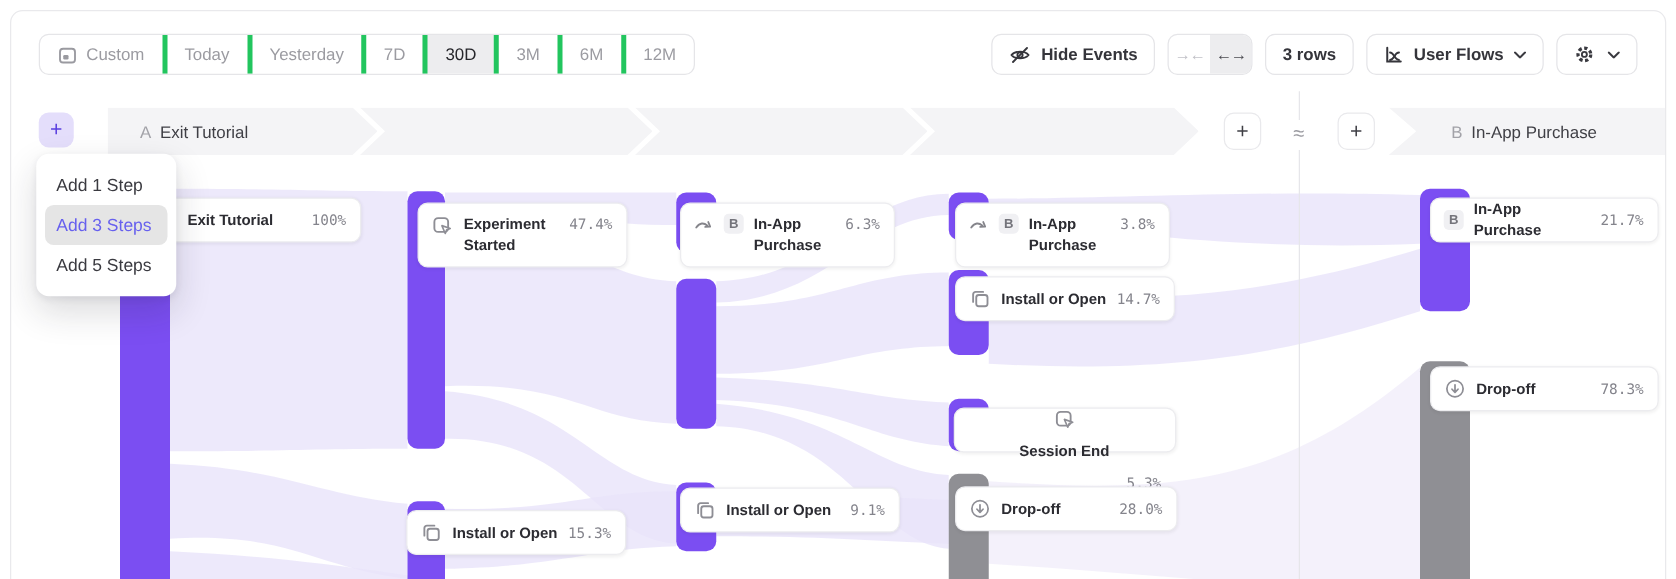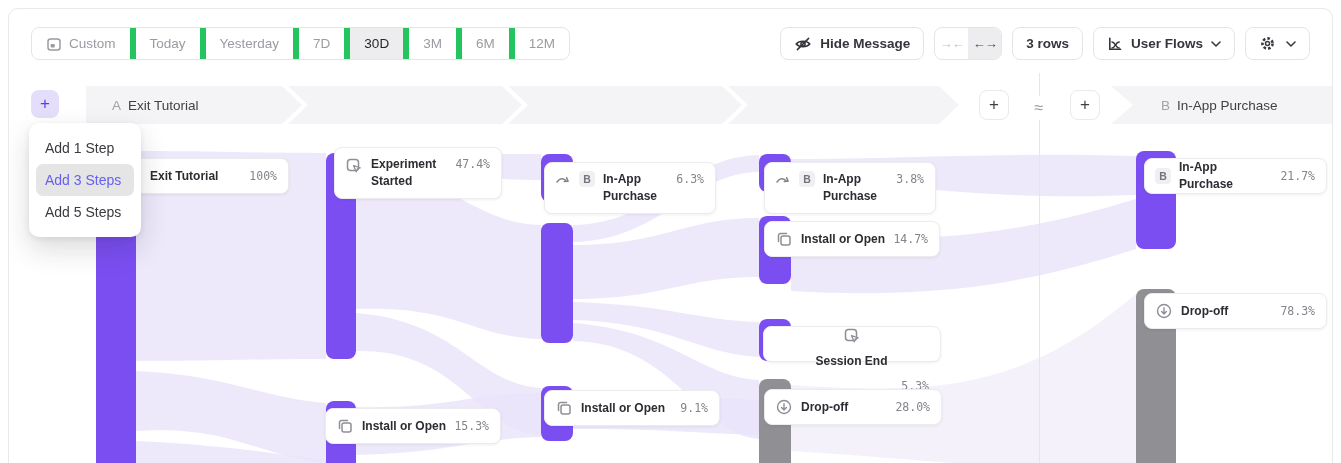--- a/index.html
+++ b/index.html
@@ -8,21 +8,21 @@
   .canvas { position:absolute; left:8px; top:8px; width:1325px; height:472px;
     border:1px solid #e9e9ec; border-radius:10px; background:#fff; overflow:hidden; }
 
   
   .toolbar { position:absolute; left:22px; right:22px; top:18px; height:33px;
     display:flex; justify-content:space-between; z-index:10; }
   .tb-left, .tb-right { display:flex; gap:10px; }
   .seg-group { display:flex; border:1px solid #e5e5e8; border-radius:8px; overflow:hidden;
     background:#fff; height:33px; }
   .seg { display:flex; align-items:center; gap:7px; padding:0 14px; font-size:13.5px;
-    color:#9b9ba1; border-left:6px solid #22c55e; cursor:pointer; white-space:nowrap; }
+    color:#9b9ba1; border-left:4px solid #22c55e; cursor:pointer; white-space:nowrap; }
   .seg:first-child { border-left:none; }
   .seg.active { background:#ededef; color:#26262b; font-weight:normal; }
   .btn { display:flex; align-items:center; gap:8px; padding:0 13px; height:33px;
     border:1px solid #e5e5e8; border-radius:8px; background:#fff; font-size:13.5px;
     font-weight:bold; color:#35353b; cursor:pointer; white-space:nowrap; }
   .arrow-group { display:flex; border:1px solid #e5e5e8; border-radius:8px; overflow:hidden; height:33px; }
   .arrow-cell { width:33px; display:flex; align-items:center; justify-content:center;
     font-size:13px; letter-spacing:-1px; color:#c2c2c8; }
   .arrow-cell.active { background:#ededef; color:#4a4a50; }
 
@@ -101,21 +101,21 @@
     </div>
     <div class="tb-right">
       <div class="btn">
         <span class="nc-icon">
           <svg width="18" height="18" viewBox="0 0 18 18">
               <path d="M2.2 9 C5 5.4 13 5.4 15.8 9 C13 12.6 5 12.6 2.2 9 Z" fill="none" stroke="#35353b" stroke-width="1.5"></path>
               <circle cx="9" cy="9" r="2.1" fill="none" stroke="#35353b" stroke-width="1.5"></circle>
               <line x1="3.4" y1="14.6" x2="14.6" y2="3.4" stroke="#35353b" stroke-width="1.5" stroke-linecap="round"></line>
             </svg>
         </span>
-        <span>Hide Message</span>
+        <span>Hide Events</span>
       </div>
       <div class="arrow-group">
         <div class="arrow-cell">→←</div>
         <div class="arrow-cell active">←→</div>
       </div>
       <div class="btn">
         <span>3 rows</span>
       </div>
       <div class="btn">
         <span class="nc-icon">
@@ -207,21 +207,21 @@
     <span class="nc-icon">
       <svg width="18" height="18" viewBox="0 0 18 18">
           <rect x="2.5" y="2.5" width="11" height="11" rx="3" fill="none" stroke="#8e8e95" stroke-width="1.5"></rect>
           <path d="M8.5 8.5 L15.2 10.8 L12.3 11.9 L11.2 14.8 Z" fill="#fff" stroke="#8e8e95" stroke-width="1.3" stroke-linejoin="round"></path>
         </svg>
     </span>
     <span class="nc-title">Exit Tutorial</span>
     <span class="nc-pct">100%</span>
   </div>
 
-  <div class="node-card two-line" style="left:325px; top:138px; width:168px;">
+  <div class="node-card two-line" style="left:325px; top:153px; width:168px;">
     <span class="nc-icon">
       <svg width="18" height="18" viewBox="0 0 18 18">
           <rect x="2.5" y="2.5" width="11" height="11" rx="3" fill="none" stroke="#8e8e95" stroke-width="1.5"></rect>
           <path d="M8.5 8.5 L15.2 10.8 L12.3 11.9 L11.2 14.8 Z" fill="#fff" stroke="#8e8e95" stroke-width="1.3" stroke-linejoin="round"></path>
         </svg>
     </span>
     <span class="nc-title">Experiment Started</span>
     <span class="nc-pct">47.4%</span>
   </div>
 

